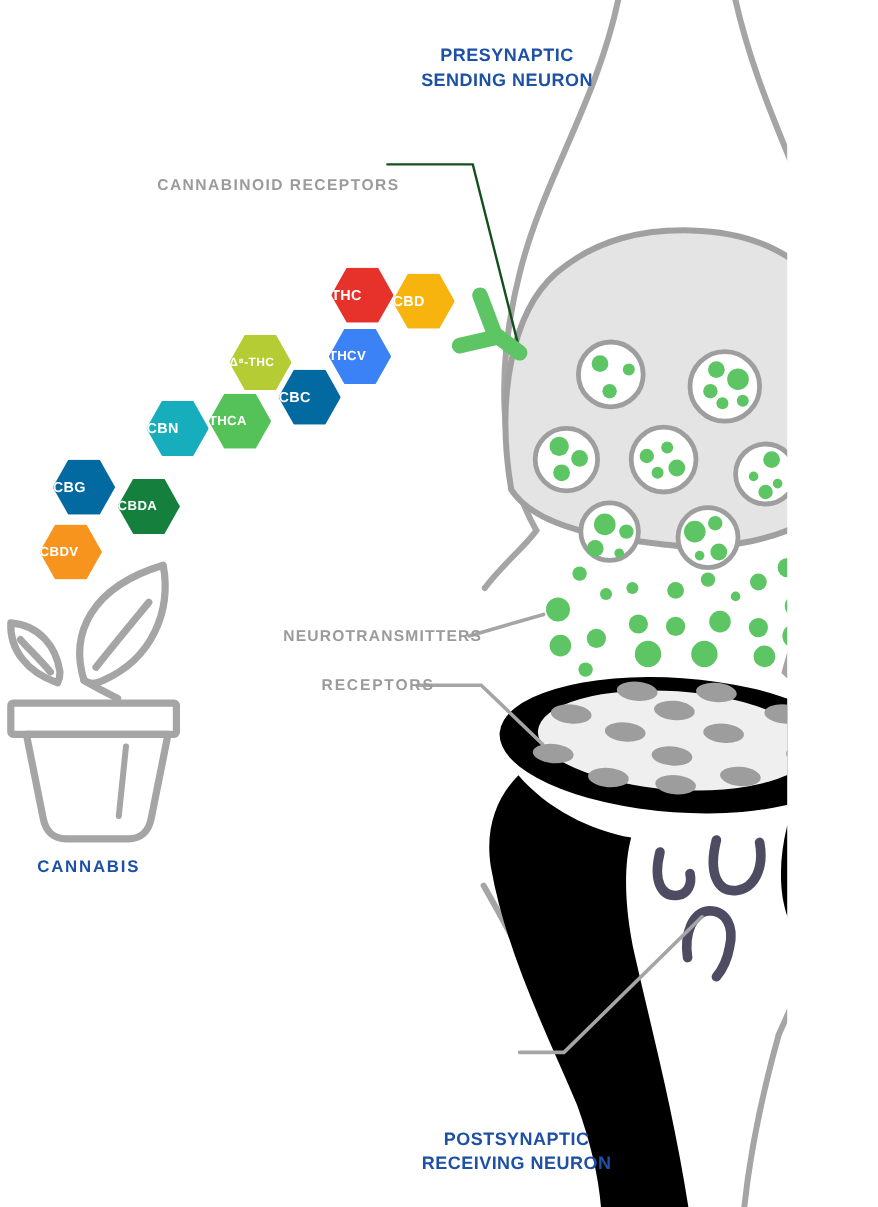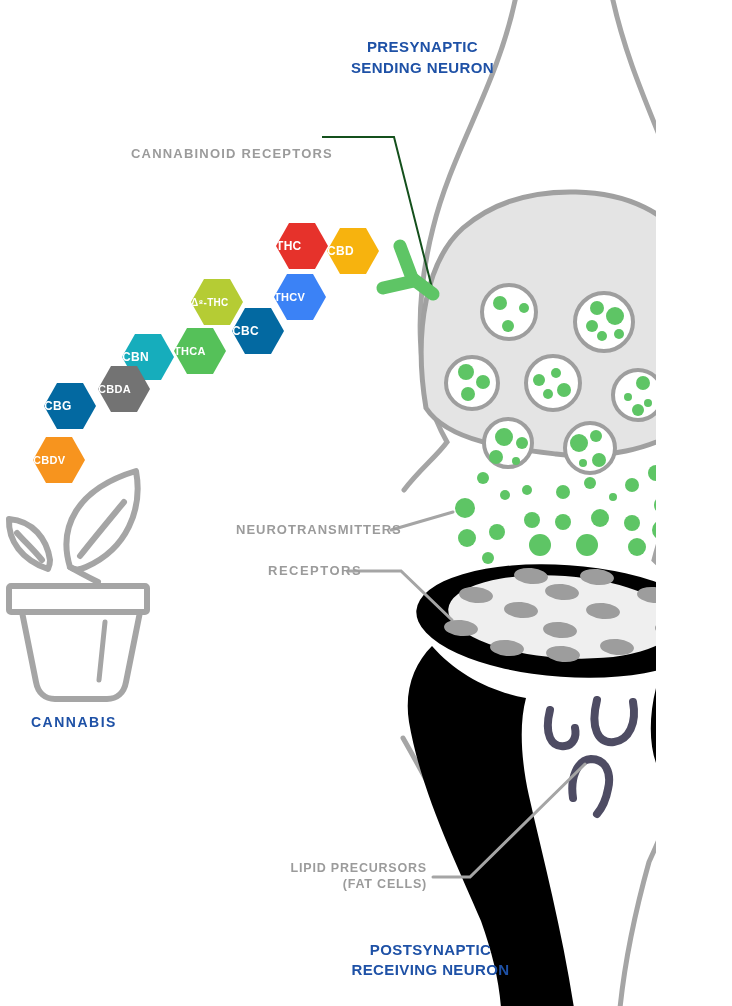--- a/index.html
+++ b/index.html
@@ -175,24 +175,20 @@
 
   <div class="lbl blue lbl-presyn">
     <span class="line">PRESYNAPTIC</span>
     <span class="line">SENDING NEURON</span>
   </div>
 
   <div class="lbl gray lbl-cannrec">CANNABINOID RECEPTORS</div>
   <div class="lbl gray lbl-neuro">NEUROTRANSMITTERS</div>
   <div class="lbl gray lbl-recep">RECEPTORS</div>
 
-  <div class="lbl gray lbl-lipid">
-    <span class="line">LIPID PRECURSORS</span>
-    <span class="line">(FAT CELLS)</span>
-  </div>
 
   <div class="lbl blue lbl-postsyn">
     <span class="line">POSTSYNAPTIC</span>
     <span class="line">RECEIVING NEURON</span>
   </div>
 
   <div class="lbl blue lbl-cannabis">CANNABIS</div>
 
   <div>
     <div class="hex" style="left: 276px; top: 223px; background: rgb(230, 50, 43);">
@@ -212,21 +208,21 @@
       </div>
     <div class="hex sm" style="left: 174px; top: 328px; background: rgb(85, 193, 89);">
         <span>THCA</span>
       </div>
     <div class="hex" style="left: 122px; top: 334px; background: rgb(22, 173, 188);">
         <span>CBN</span>
       </div>
     <div class="hex" style="left: 44px; top: 383px; background: #0369a1;">
         <span>CBG</span>
       </div>
-    <div class="hex sm" style="left: 98px; top: 366px; background: #737373;">
+    <div class="hex sm" style="left: 98px; top: 399px; background: #15803d;">
         <span>CBDA</span>
       </div>
     <div class="hex sm" style="left: 33px; top: 437px; background: rgb(247, 148, 30);">
         <span>CBDV</span>
       </div>
   </div>
 
 </div>
 
 </body></html>

